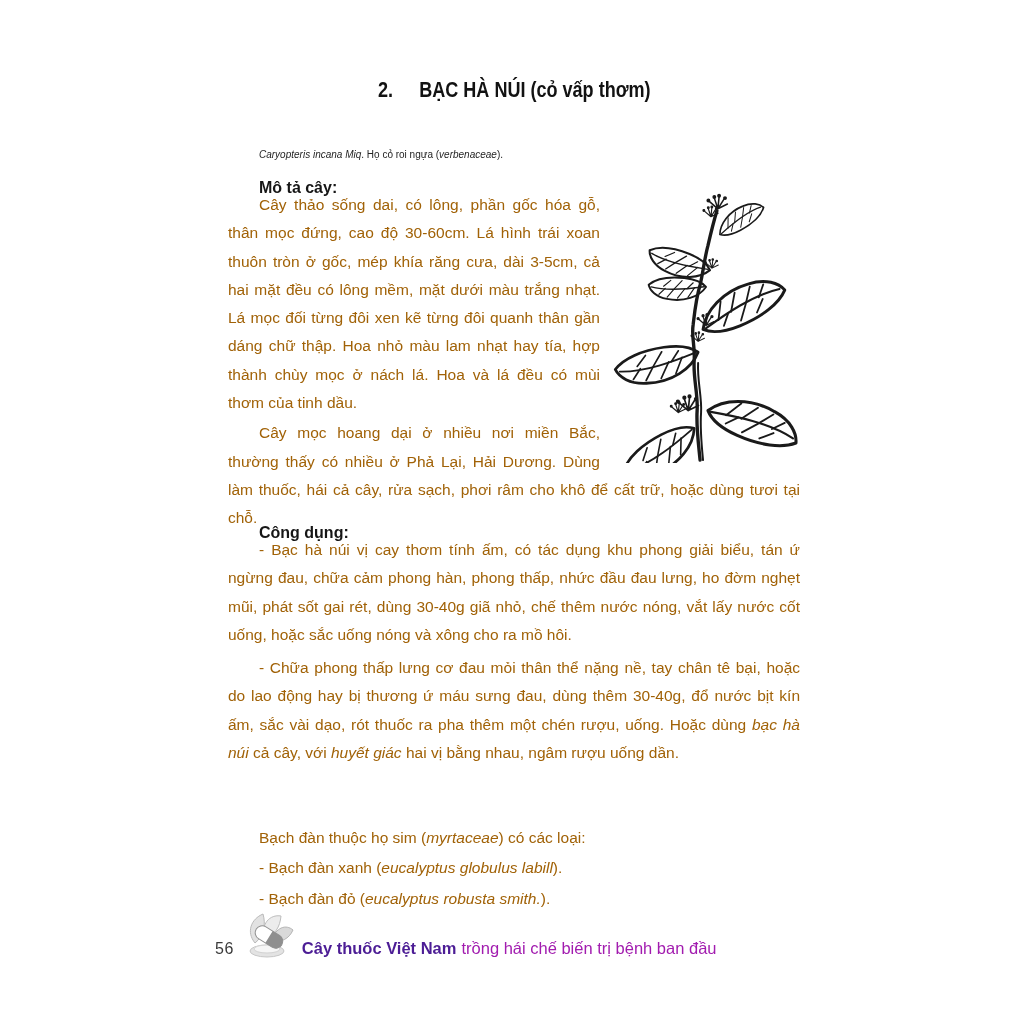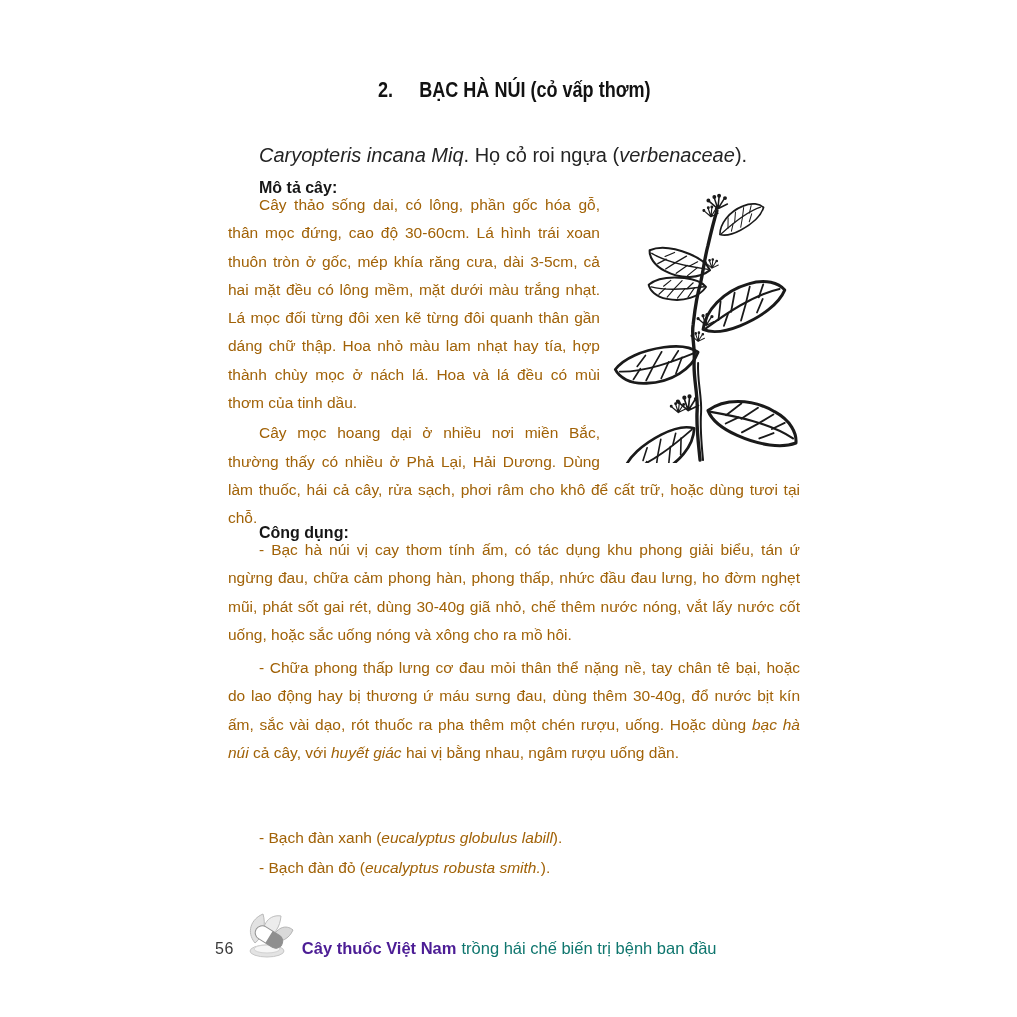--- a/index.html
+++ b/index.html
@@ -29,21 +29,21 @@
     text-align:justify;color:#a16207;
   }
   .body-block p{margin:0 0 2px 0;text-indent:31px;}
   .sublabel{
     position:absolute;left:228px;width:572px;
     font-size:16px;font-weight:bold;color:#161616;
     text-indent:31px;line-height:26px;
   }
   .species-line{
     position:absolute;left:228px;width:572px;
-    font-size:20px;line-height:26px;color:#242424;
+    font-size:10px;line-height:26px;color:#242424;
     text-indent:31px;
     margin-top:22px;
   }
   .plant-fig{
     float:right;
     width:200px;height:272px;
     margin-left:8px;margin-right:-8px;margin-bottom:2px;
   }
   .list-line{margin:0;text-indent:28px;text-align:left;}
   
@@ -121,34 +121,35 @@
   <div class="body-block" style="top:536px;">
     <p>- Bạc hà núi vị cay thơm tính ấm, có tác dụng khu phong giải biểu, tán ứ ngừng đau, chữa cảm phong hàn, phong thấp, nhức đầu đau lưng, ho đờm nghẹt mũi, phát sốt gai rét, dùng 30-40g giã nhỏ, chế thêm nước nóng, vắt lấy nước cốt uống, hoặc sắc uống nóng và xông cho ra mồ hôi.</p>
   </div>
 
   <div class="body-block" style="top:654px;">
     <p><span>- Chữa phong thấp lưng cơ đau mỏi thân thể nặng nề, tay chân tê bại, hoặc do lao động hay bị thương ứ máu sưng đau, dùng thêm 30-40g, đổ nước bịt kín ấm, sắc vài dạo, rót thuốc ra pha thêm một chén rượu, uống. Hoặc dùng </span><span style="font-style: italic;">bạc hà núi</span><span> cả cây, với </span><span style="font-style: italic;">huyết giác</span><span> hai vị bằng nhau, ngâm rượu uống dần.</span></p>
   </div>
 
 
   <div class="body-block" style="top:824px;">
+    <p class="list-line"><span>Bạch đàn thuộc họ sim (</span><span style="font-style: italic;">myrtaceae</span><span>) có các loại:</span></p>
     <p class="list-line"><span>- Bạch đàn xanh (</span><span style="font-style: italic;">eucalyptus globulus labill</span><span>).</span></p>
     <p class="list-line"><span>- Bạch đàn đỏ (</span><span style="font-style: italic;">eucalyptus robusta smith.</span><span>).</span></p>
   </div>
 
   <div class="footer">
     <span class="pageno">56</span>
     <svg class="logo" viewBox="0 0 52 46">
       <ellipse cx="24" cy="39" rx="17" ry="6" fill="#e3e3e3" stroke="#c6c6c6"></ellipse>
       <ellipse cx="24" cy="37" rx="13" ry="4" fill="#f6f6f6" stroke="#d2d2d2"></ellipse>
       <path d="M12,31 C3,20 8,7 20,2 C23,12 21,24 12,31 Z" fill="#e2e2e2" stroke="#b9b9b9"></path>
       <path d="M22,27 C17,12 27,2 38,4 C37,15 32,23 22,27 Z" fill="#ececec" stroke="#bdbdbd"></path>
       <path d="M28,29 C33,15 43,12 50,18 C46,27 38,31 28,29 Z" fill="#d9d9d9" stroke="#b5b5b5"></path>
       <g transform="translate(26,25) rotate(32)">
         <rect x="-15" y="-7" width="30" height="14" rx="7" fill="#ffffff" stroke="#8f8f8f"></rect>
         <path d="M0,-7 L8,-7 a7,7 0 0 1 7,7 a7,7 0 0 1 -7,7 L0,7 Z" fill="#8f8f8f"></path>
       </g>
     </svg>
     <span class="booktitle" style="color: #4c1d95;">Cây thuốc Việt Nam</span>
-    <span class="booksub" style="color: #0f766e;">trồng hái chế biến trị bệnh ban đầu</span>
+    <span class="booksub" style="color: #a21caf;">trồng hái chế biến trị bệnh ban đầu</span>
   </div>
 
 </div>
 
 </body></html>

